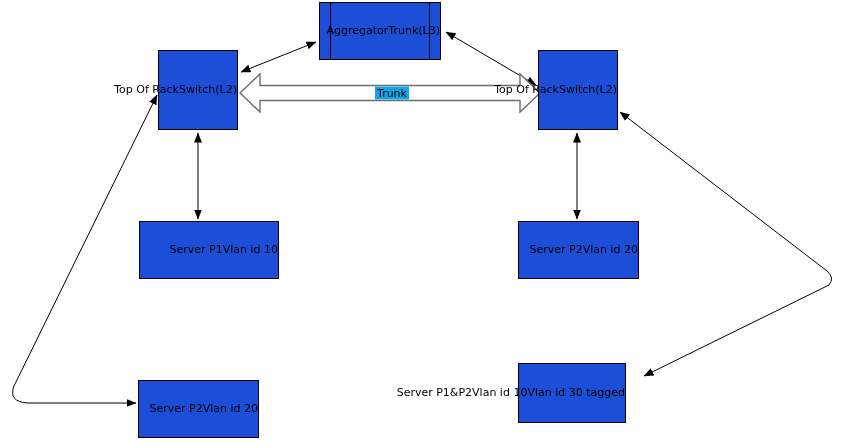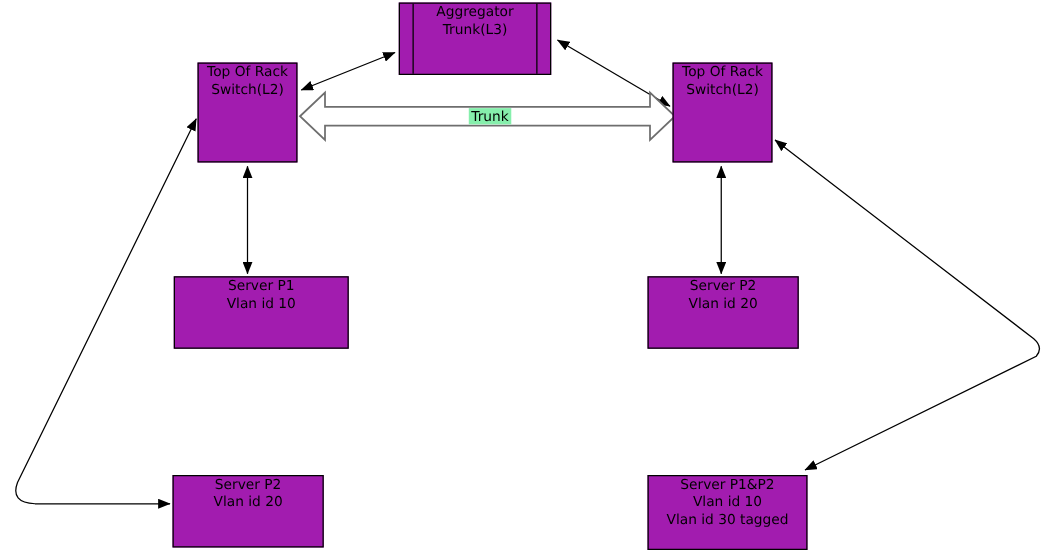--- a/index.html
+++ b/index.html
@@ -2,40 +2,40 @@
 <html><head>
 <meta charset="utf-8">
 <style>
   html,body{margin:0;padding:0;background:#fff;}
   .canvas{
     position:relative;width:848px;height:441px;background:#ffffff;overflow:hidden;
     font-family:"DejaVu Sans","Liberation Sans",sans-serif;color:#000;
   }
   .edges{position:absolute;left:0;top:0;width:848px;height:441px;}
   .node{
-    position:absolute;box-sizing:border-box;border:1px solid #000;background:#a21caf;
-    display:flex;flex-direction:column;align-items:center;justify-content:flex-start;
+    position:absolute;box-sizing:border-box;border:1px solid #000;background:#1d4ed8;
+    display:flex;flex-direction:row;align-items:center;justify-content:flex-end;
     font-size:11px;line-height:14px;text-align:center;
   }
   .node span{display:block;white-space:nowrap;}
   .rail{position:absolute;top:0;bottom:0;width:0;border-left:1px solid #000;}
   .rail.left{left:10px;}
   .rail.right{right:10px;}
   .trunk-label{
     position:absolute;left:392px;top:93px;transform:translate(-50%,-50%);
-    font-size:11px;line-height:13px;background:#86efac;padding:0 2px;white-space:nowrap;
+    font-size:11px;line-height:13px;background:#0ea5e9;padding:0 2px;white-space:nowrap;
   }
   
   #n-agg{left:319px;top:2px;width:122px;height:58px;}
   #n-torl{left:158px;top:50px;width:80px;height:80px;}
   #n-torr{left:538px;top:50px;width:80px;height:80px;}
   #n-sp1{left:139px;top:221px;width:140px;height:58px;}
   #n-sp2t{left:518px;top:221px;width:121px;height:58px;}
   #n-sp2b{left:138px;top:380px;width:121px;height:58px;}
-  #n-sp12{left:518px;top:380px;width:128px;height:60px;}
+  #n-sp12{left:518px;top:363px;width:108px;height:60px;}
 </style>
 </head>
 <body>
 
 <div class="canvas">
 
   <svg class="edges" width="848" height="441" viewBox="0 0 848 441" xmlns="http://www.w3.org/2000/svg">
     <defs>
       <marker id="arr" viewBox="0 0 10 8" refX="9.5" refY="4" markerWidth="10" markerHeight="8" orient="auto-start-reverse">
         <path d="M0,0 L10,4 L0,8 Z" fill="#000"></path>

